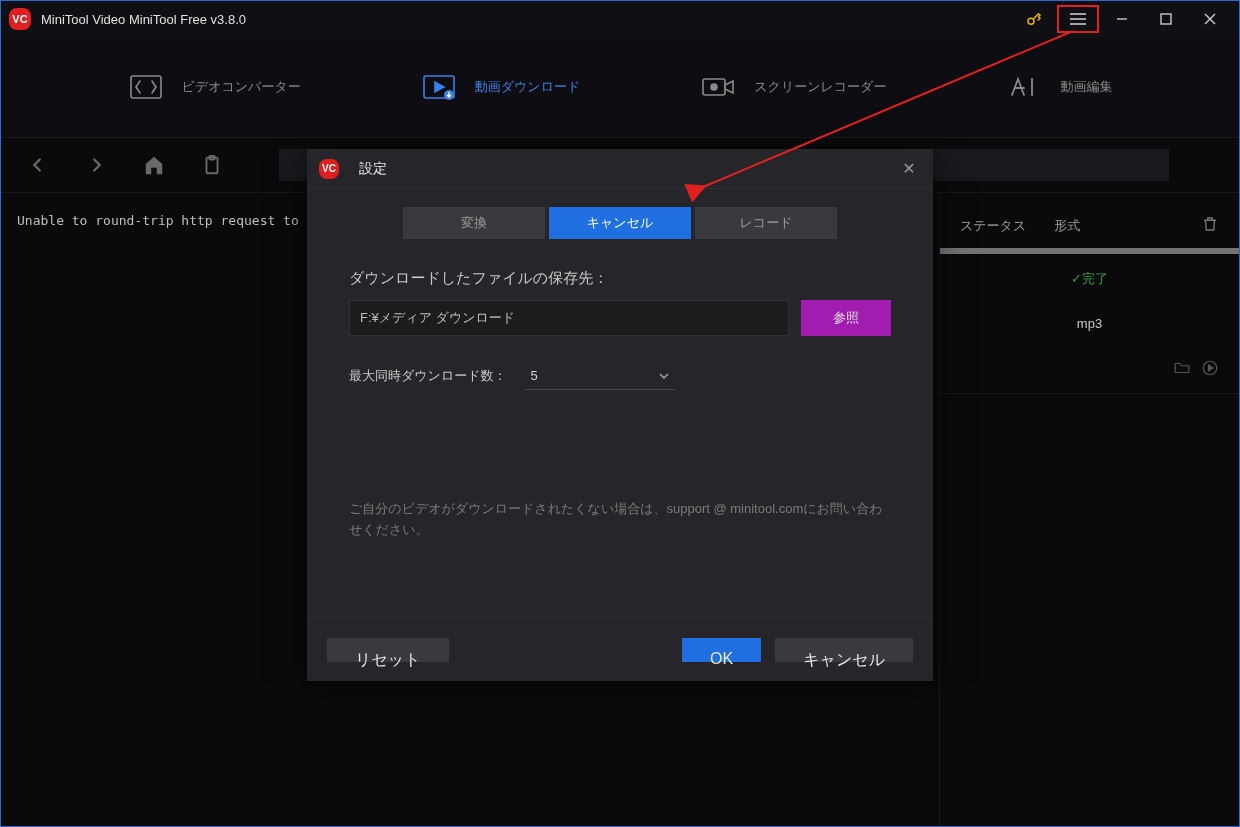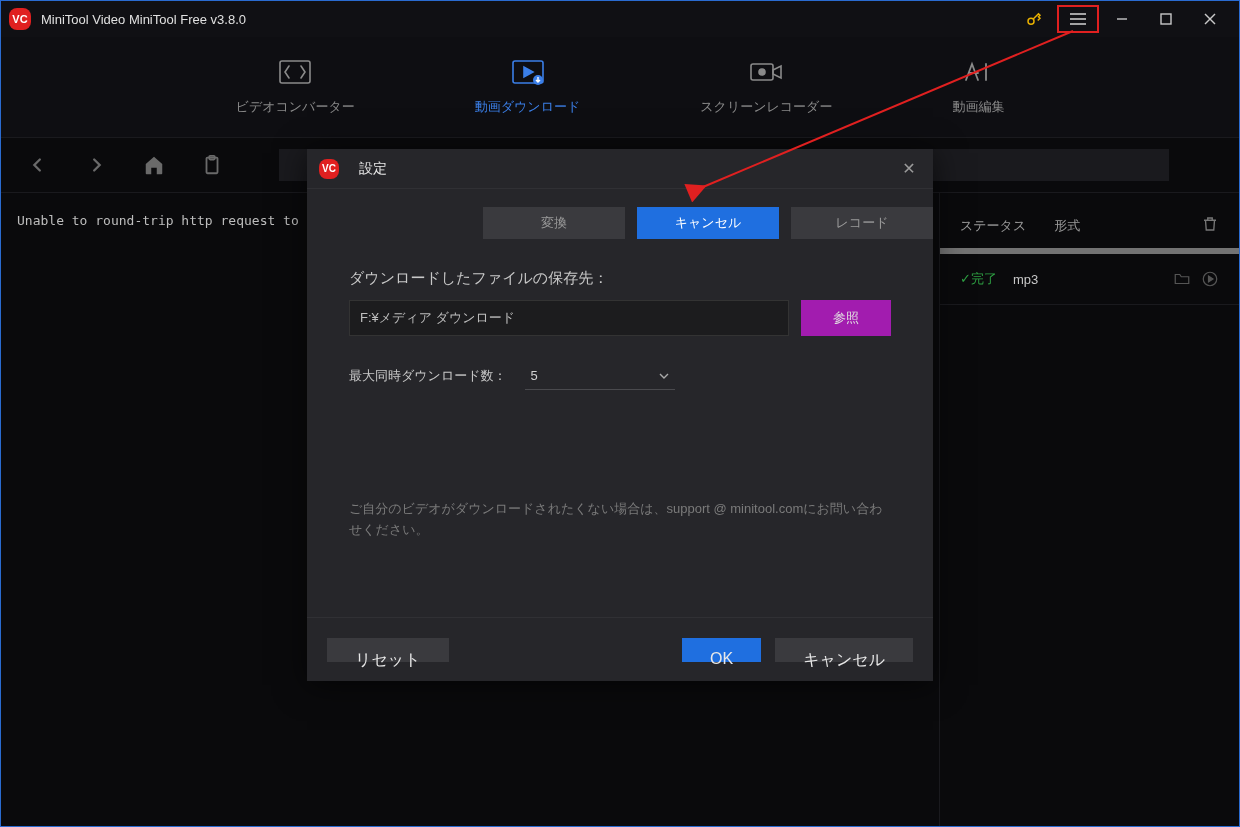--- a/index.html
+++ b/index.html
@@ -39,21 +39,21 @@
   .title-btn.highlight { border: 2px solid #e02020; }
 
   
   .main-nav {
     height: 100px;
     display: flex; justify-content: center; align-items: center;
     gap: 120px;
     background: #0e0e12;
   }
   .nav-item {
-    display: flex; flex-direction: column; align-items: center; gap: 12px;
+    display: flex; flex-direction: row; align-items: center; gap: 18px;
     color: #8a8a8a; cursor: pointer; font-size: 13px;
   }
   .nav-item.active { color: #3b7fe8; }
   .nav-icon { width: 36px; height: 28px; }
 
   
   .toolbar {
     height: 56px;
     display: flex; align-items: center; gap: 36px;
     padding: 0 26px;
@@ -80,22 +80,23 @@
     padding: 10px 0;
   }
   .list-header {
     display: flex; padding: 12px 20px;
     font-size: 13px; color: #9a9a9a;
     border-bottom: 6px solid #737373;
     align-items: center; gap: 28px;
   }
   .list-row {
     display: flex; padding: 16px 20px;
-    font-size: 13px; align-items: center; gap: 16px;
+    font-size: 13px; align-items: center; gap: 28px;
     border-bottom: 1px solid #1a1a1e;
+    flex-direction: column;
   }
   .status-done { color: #2ea043; }
   .row-actions { margin-left: auto; display:flex; gap:10px; color:#555; }
 
   
   .modal {
     position: absolute;
     left: 306px; top: 148px;
     width: 626px; height: 532px;
     background: #26262a;
@@ -103,21 +104,21 @@
     display: flex; flex-direction: column;
   }
   .modal-title {
     height: 40px; display: flex; align-items: center;
     padding: 0 12px; gap: 10px; border-bottom: 1px solid #303034;
   }
   .modal-title .app-logo { width:20px; height:20px; font-size:10px; }
   .modal-title .txt { color: #e8e8e8; font-size: 14px; }
   .modal-close { margin-left: auto; color:#9a9a9a; cursor:pointer; width:24px; text-align:center; }
   .modal-tabs {
-    display: flex; justify-content: flex-end; gap: 12px;
+    display: flex; justify-content: center; gap: 4px;
     padding: 18px 0 8px;
   }
   .mtab {
     width: 142px; height: 32px;
     background: #3a3a3e; color: #9a9a9a;
     display:flex; align-items:center; justify-content:center;
     font-size: 13px; cursor:pointer;
   }
   .mtab.active { background: #1f6fe0; color: #fff; }
   .modal-body { padding: 22px 42px; flex:1; }

